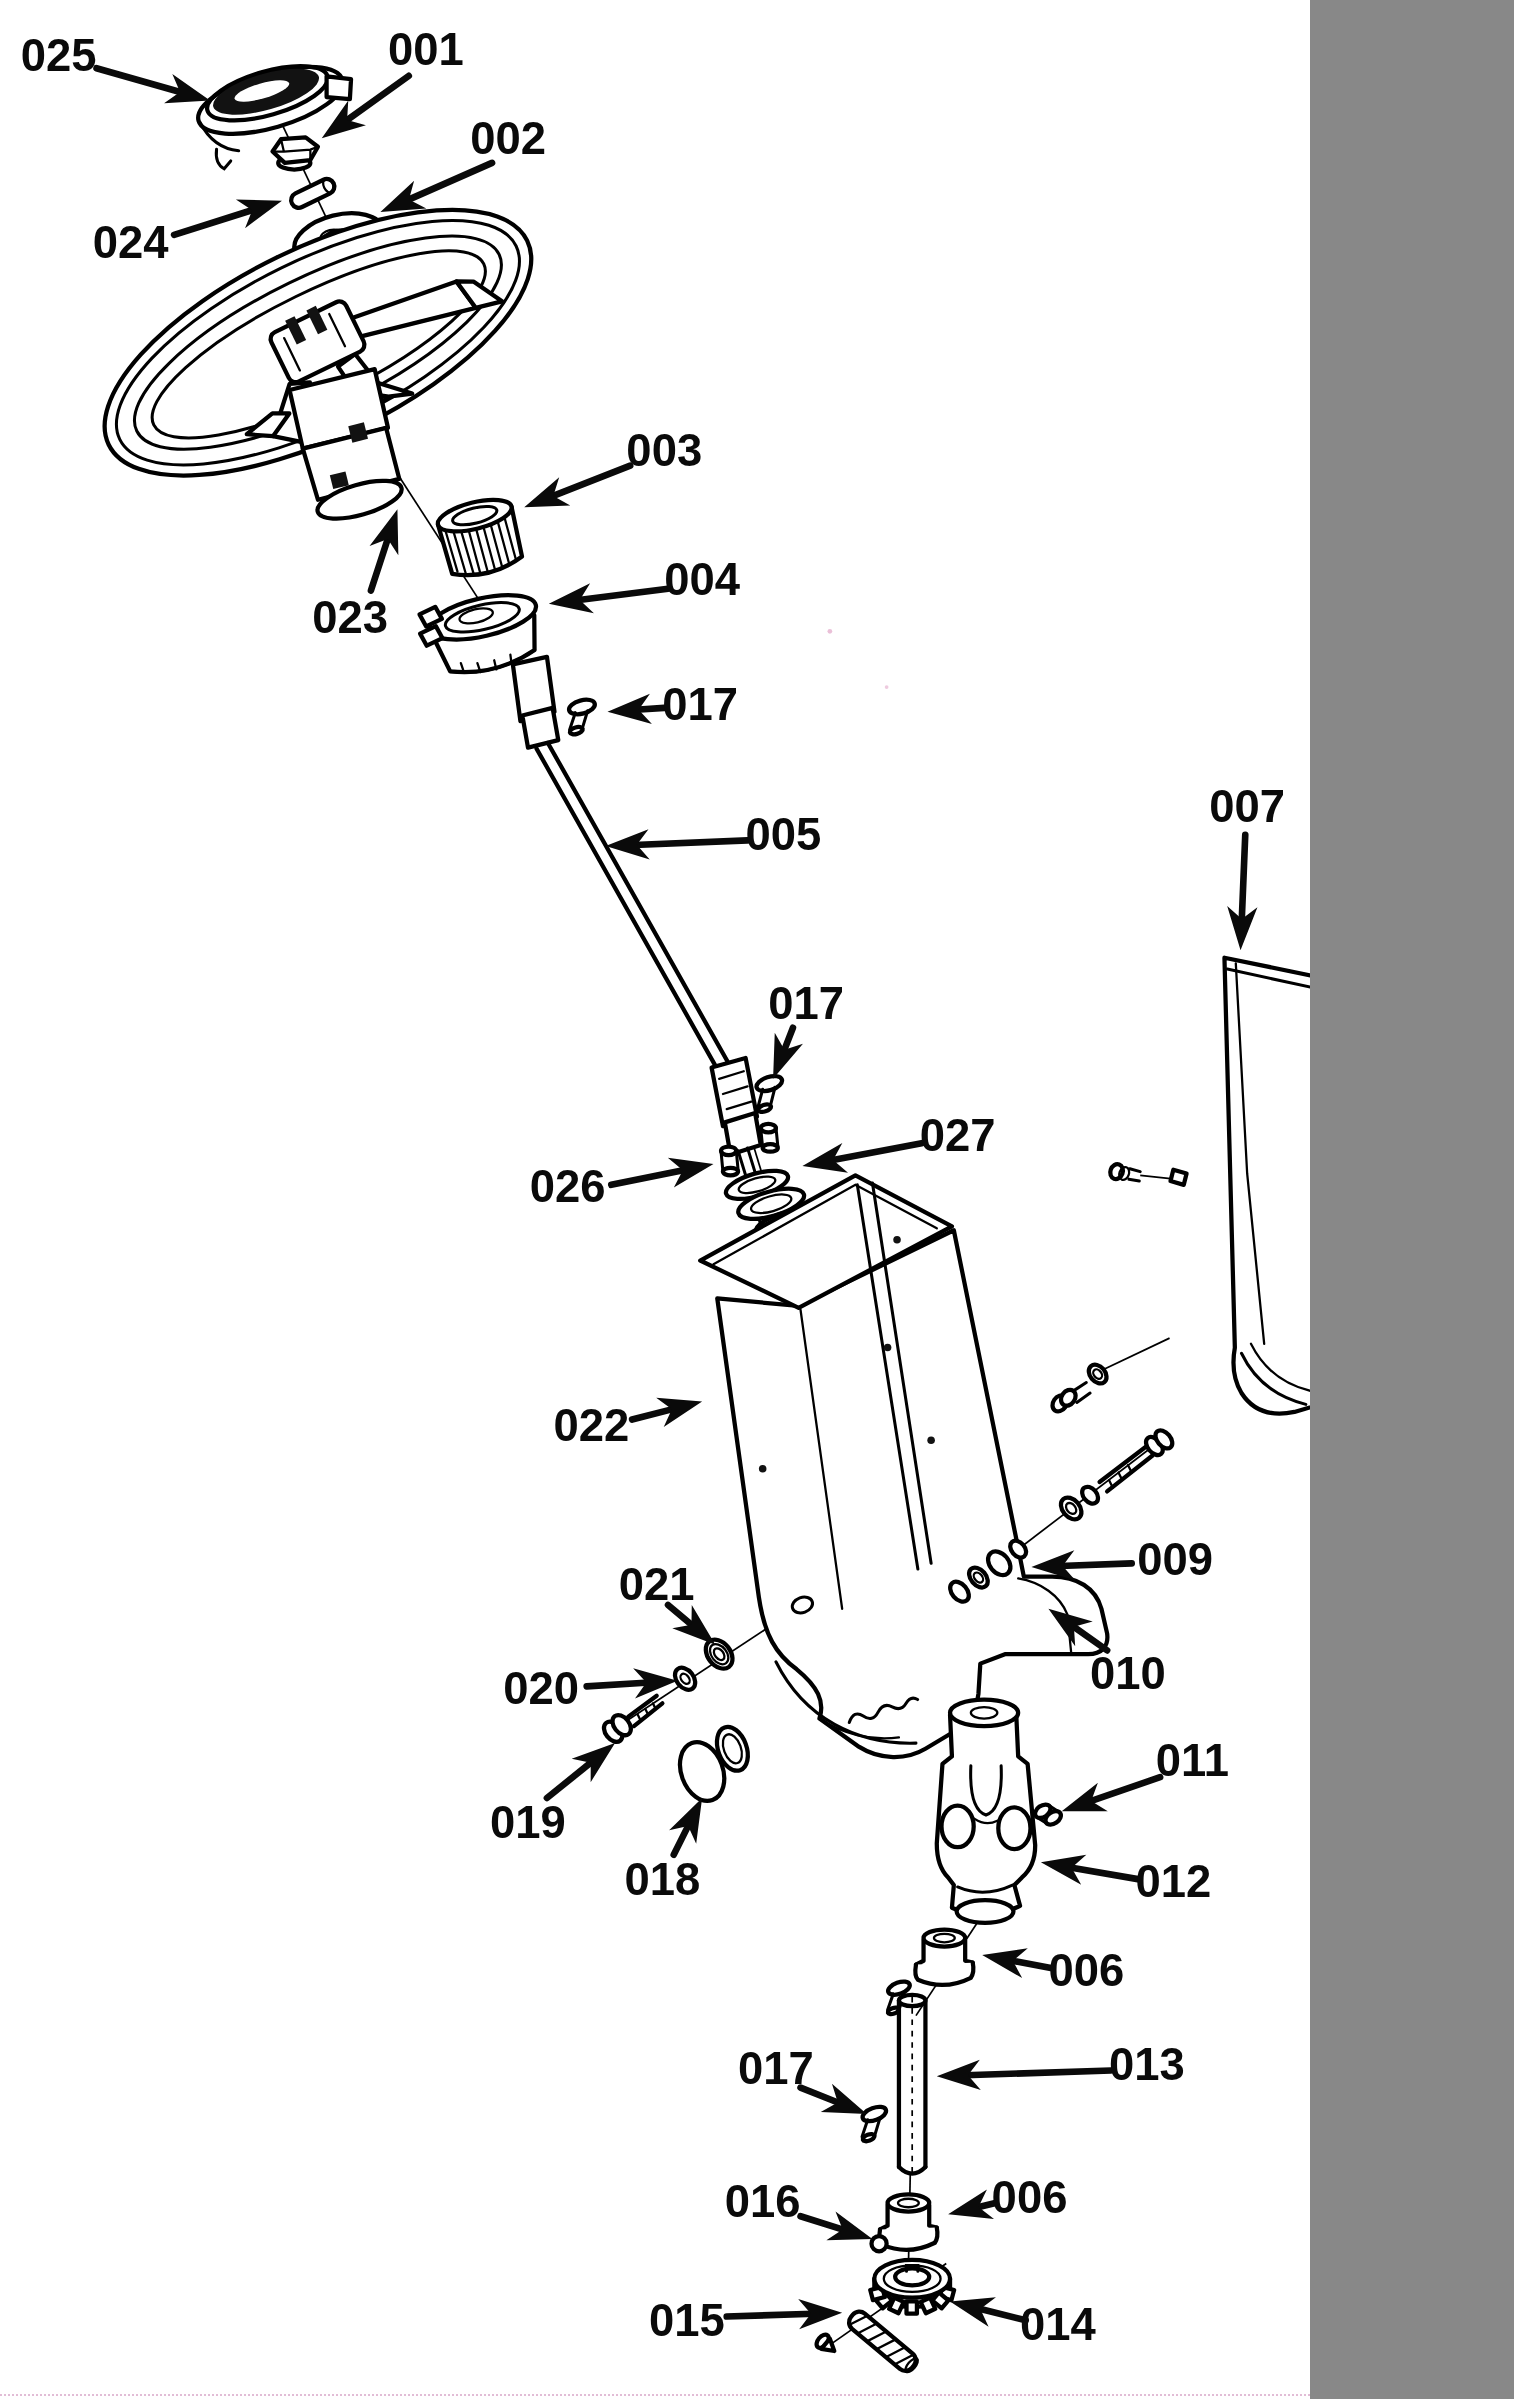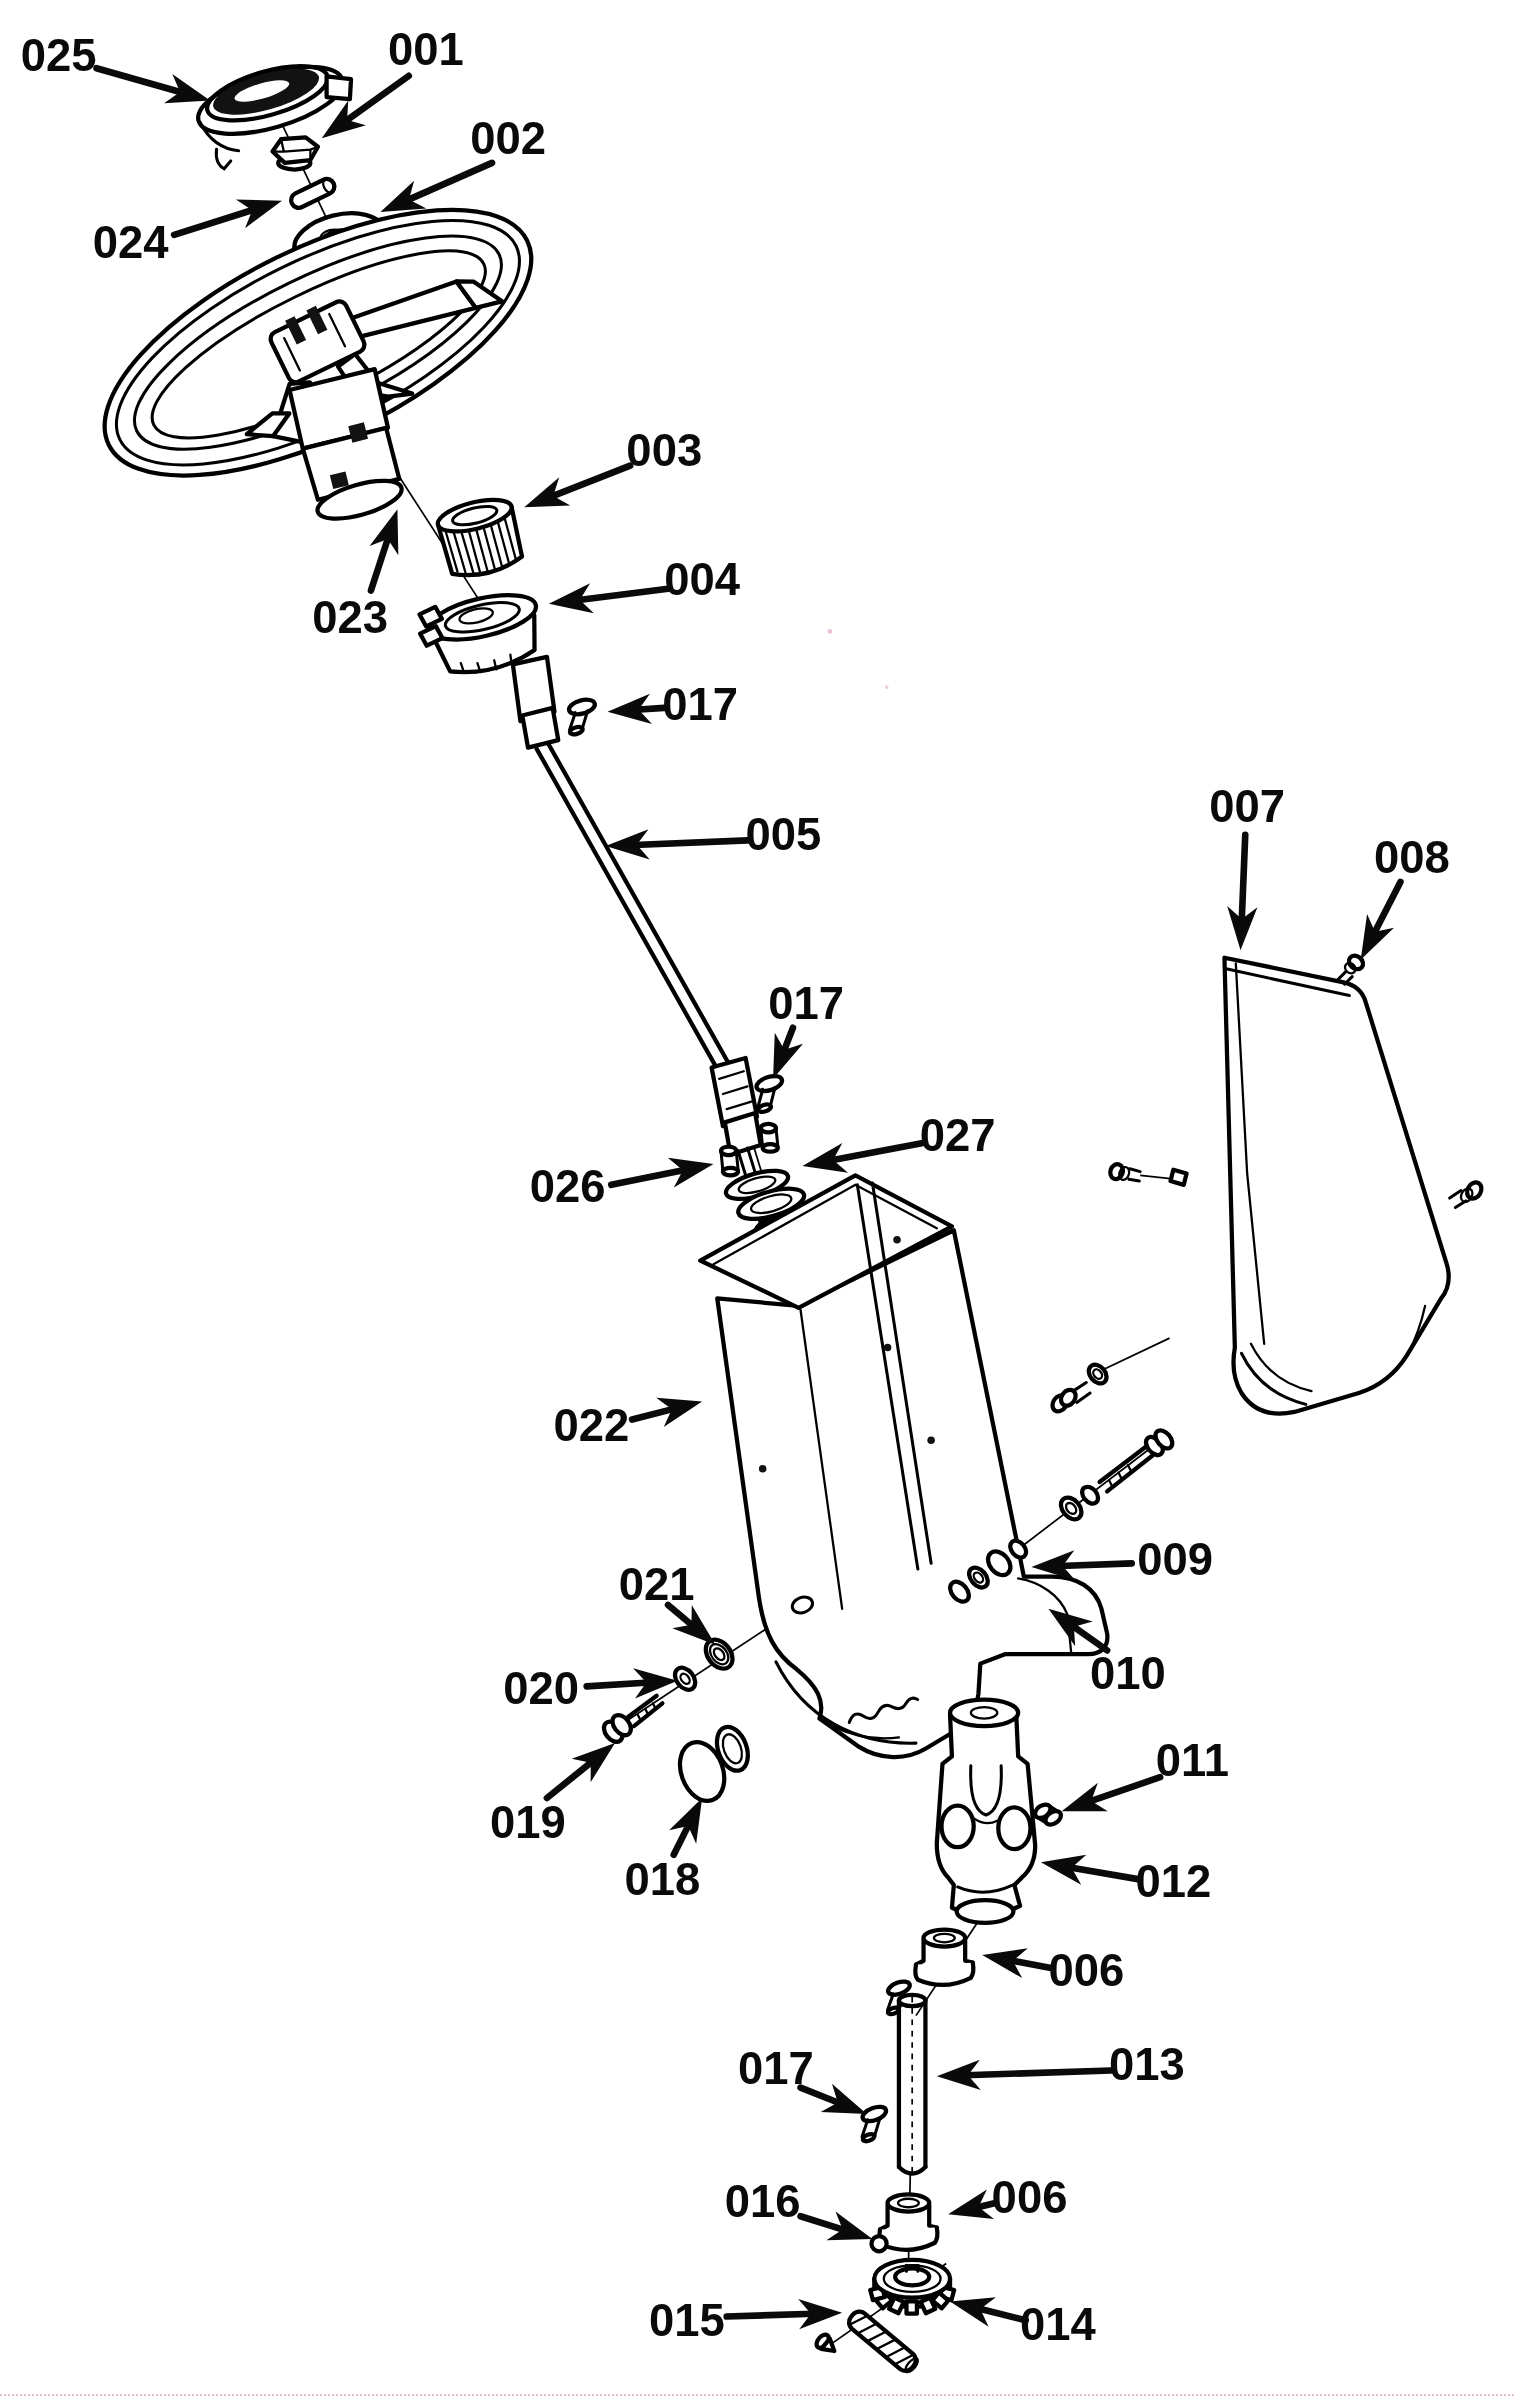--- a/index.html
+++ b/index.html
@@ -1,16 +1,16 @@
 <!DOCTYPE html>
 <html style="font-size:15px"><head>
 <meta charset="utf-8">
 <style>
   html,body{margin:0;padding:0;background:#888;}
-  .page{position:relative;width:1514px;height:2399px;background:#ffffff;overflow:hidden;
+  .page{position:relative;width:1310px;height:2399px;background:#ffffff;overflow:hidden;
         font-family:"Liberation Sans", sans-serif;}
   svg{position:absolute;inset:0;}
   .part{stroke:#000;fill:none;stroke-width:4.5;stroke-linejoin:round;stroke-linecap:round;}
   .pw{stroke:#000;fill:#fff;stroke-width:4.5;stroke-linejoin:round;stroke-linecap:round;}
   .thin{stroke:#000;fill:none;stroke-width:2.4;stroke-linecap:round;}
   .med{stroke:#000;fill:none;stroke-width:3.2;stroke-linecap:round;}
   .dark{fill:#121212;stroke:none;}
   .cl{stroke:#000;fill:none;stroke-width:1.8;}
   .callout-line{stroke:#0a0a0a;stroke-width:7;fill:none;stroke-linecap:round;}
   .callout-head{fill:#0a0a0a;stroke:none;}

